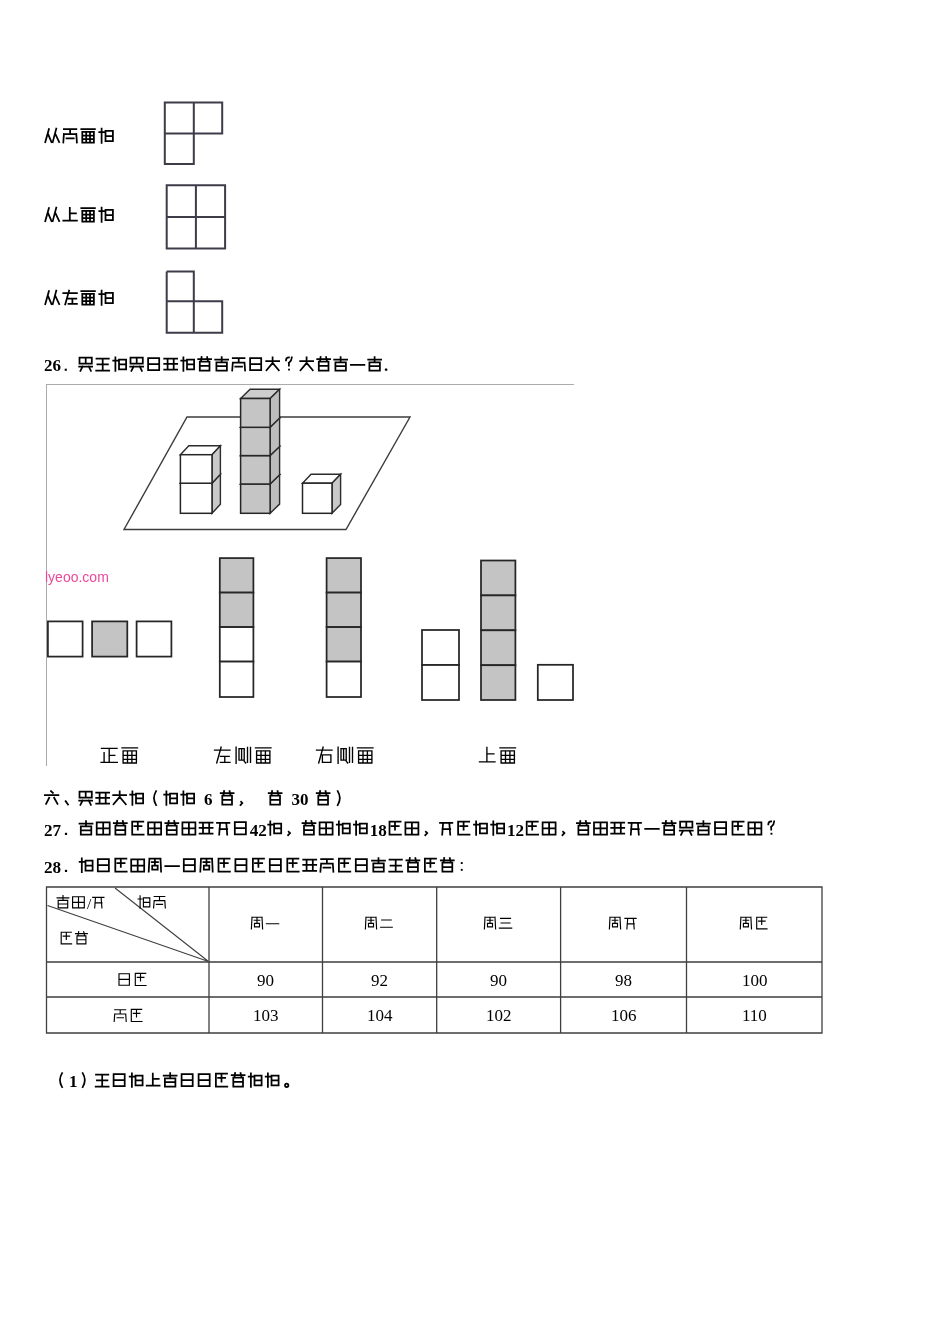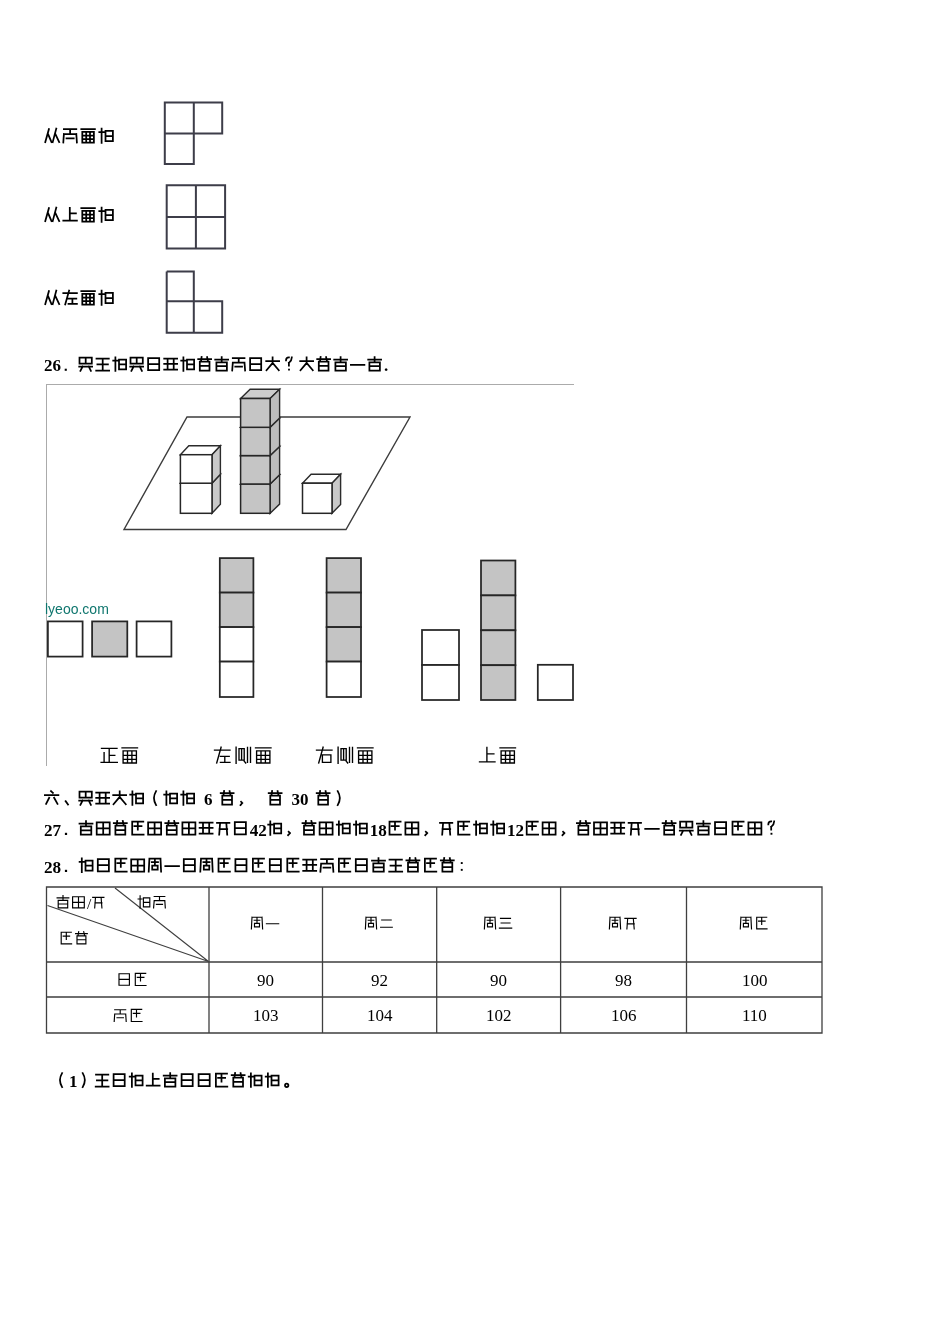--- a/index.html
+++ b/index.html
@@ -62,21 +62,21 @@
       <rect x="240.6" y="427.3" width="29.5" height="28.3" fill="#c5c5c5" stroke="#262626" stroke-width="1.5"></rect>
 <polygon points="240.6,398.5 250.1,389.3 279.6,389.3 270.1,398.5" fill="#cdcdcd" stroke="#2b2b2b" stroke-width="1.4"></polygon>
       <polygon points="270.1,398.5 279.6,389.3 279.6,418.1 270.1,427.3" fill="#bdbdbd" stroke="#2b2b2b" stroke-width="1.4"></polygon>
       <rect x="240.6" y="398.5" width="29.5" height="28.8" fill="#c5c5c5" stroke="#262626" stroke-width="1.5"></rect>
 
 <polygon points="302.5,483.2 311.1,474.3 340.6,474.3 332.0,483.2" fill="#fff" stroke="#2b2b2b" stroke-width="1.4"></polygon>
       <polygon points="332.0,483.2 340.6,474.3 340.6,504.4 332.0,513.3" fill="#c9c9c9" stroke="#2b2b2b" stroke-width="1.4"></polygon>
       <rect x="302.5" y="483.2" width="29.5" height="30.1" fill="#fff" stroke="#262626" stroke-width="1.5"></rect>
 </svg>
 
-<div class="ab" style="left:45px;top:569px;font-family:'Liberation Sans',sans-serif;font-size:14px;color:#0f766e;margin-top:32px;">lyeoo.com</div>
+<div class="ab" style="left:45px;top:569px;font-family:'Liberation Sans',sans-serif;font-size:14px;color:#ec4899;">lyeoo.com</div>
 
 <svg class="ab" style="left:44px;top:618px" width="132" height="42" viewBox="44 618 132 42">
       <rect x="47.9" y="621.4" width="34.7" height="35.2" fill="#fff" stroke="#262626" stroke-width="1.75"></rect>
       <rect x="92.1" y="621.4" width="35.2" height="35.2" fill="#c4c4c4" stroke="#262626" stroke-width="1.75"></rect>
       <rect x="136.6" y="621.4" width="34.8" height="35.2" fill="#fff" stroke="#262626" stroke-width="1.75"></rect>
     </svg>
 
 <svg class="ab" style="left:216px;top:554px" width="42" height="147" viewBox="216 554 42 147">
       <rect x="219.8" y="558.1" width="33.6" height="34.5" fill="#c4c4c4" stroke="#262626" stroke-width="1.75"></rect>
       <rect x="219.8" y="592.6" width="33.6" height="34.5" fill="#c4c4c4" stroke="#262626" stroke-width="1.75"></rect>

